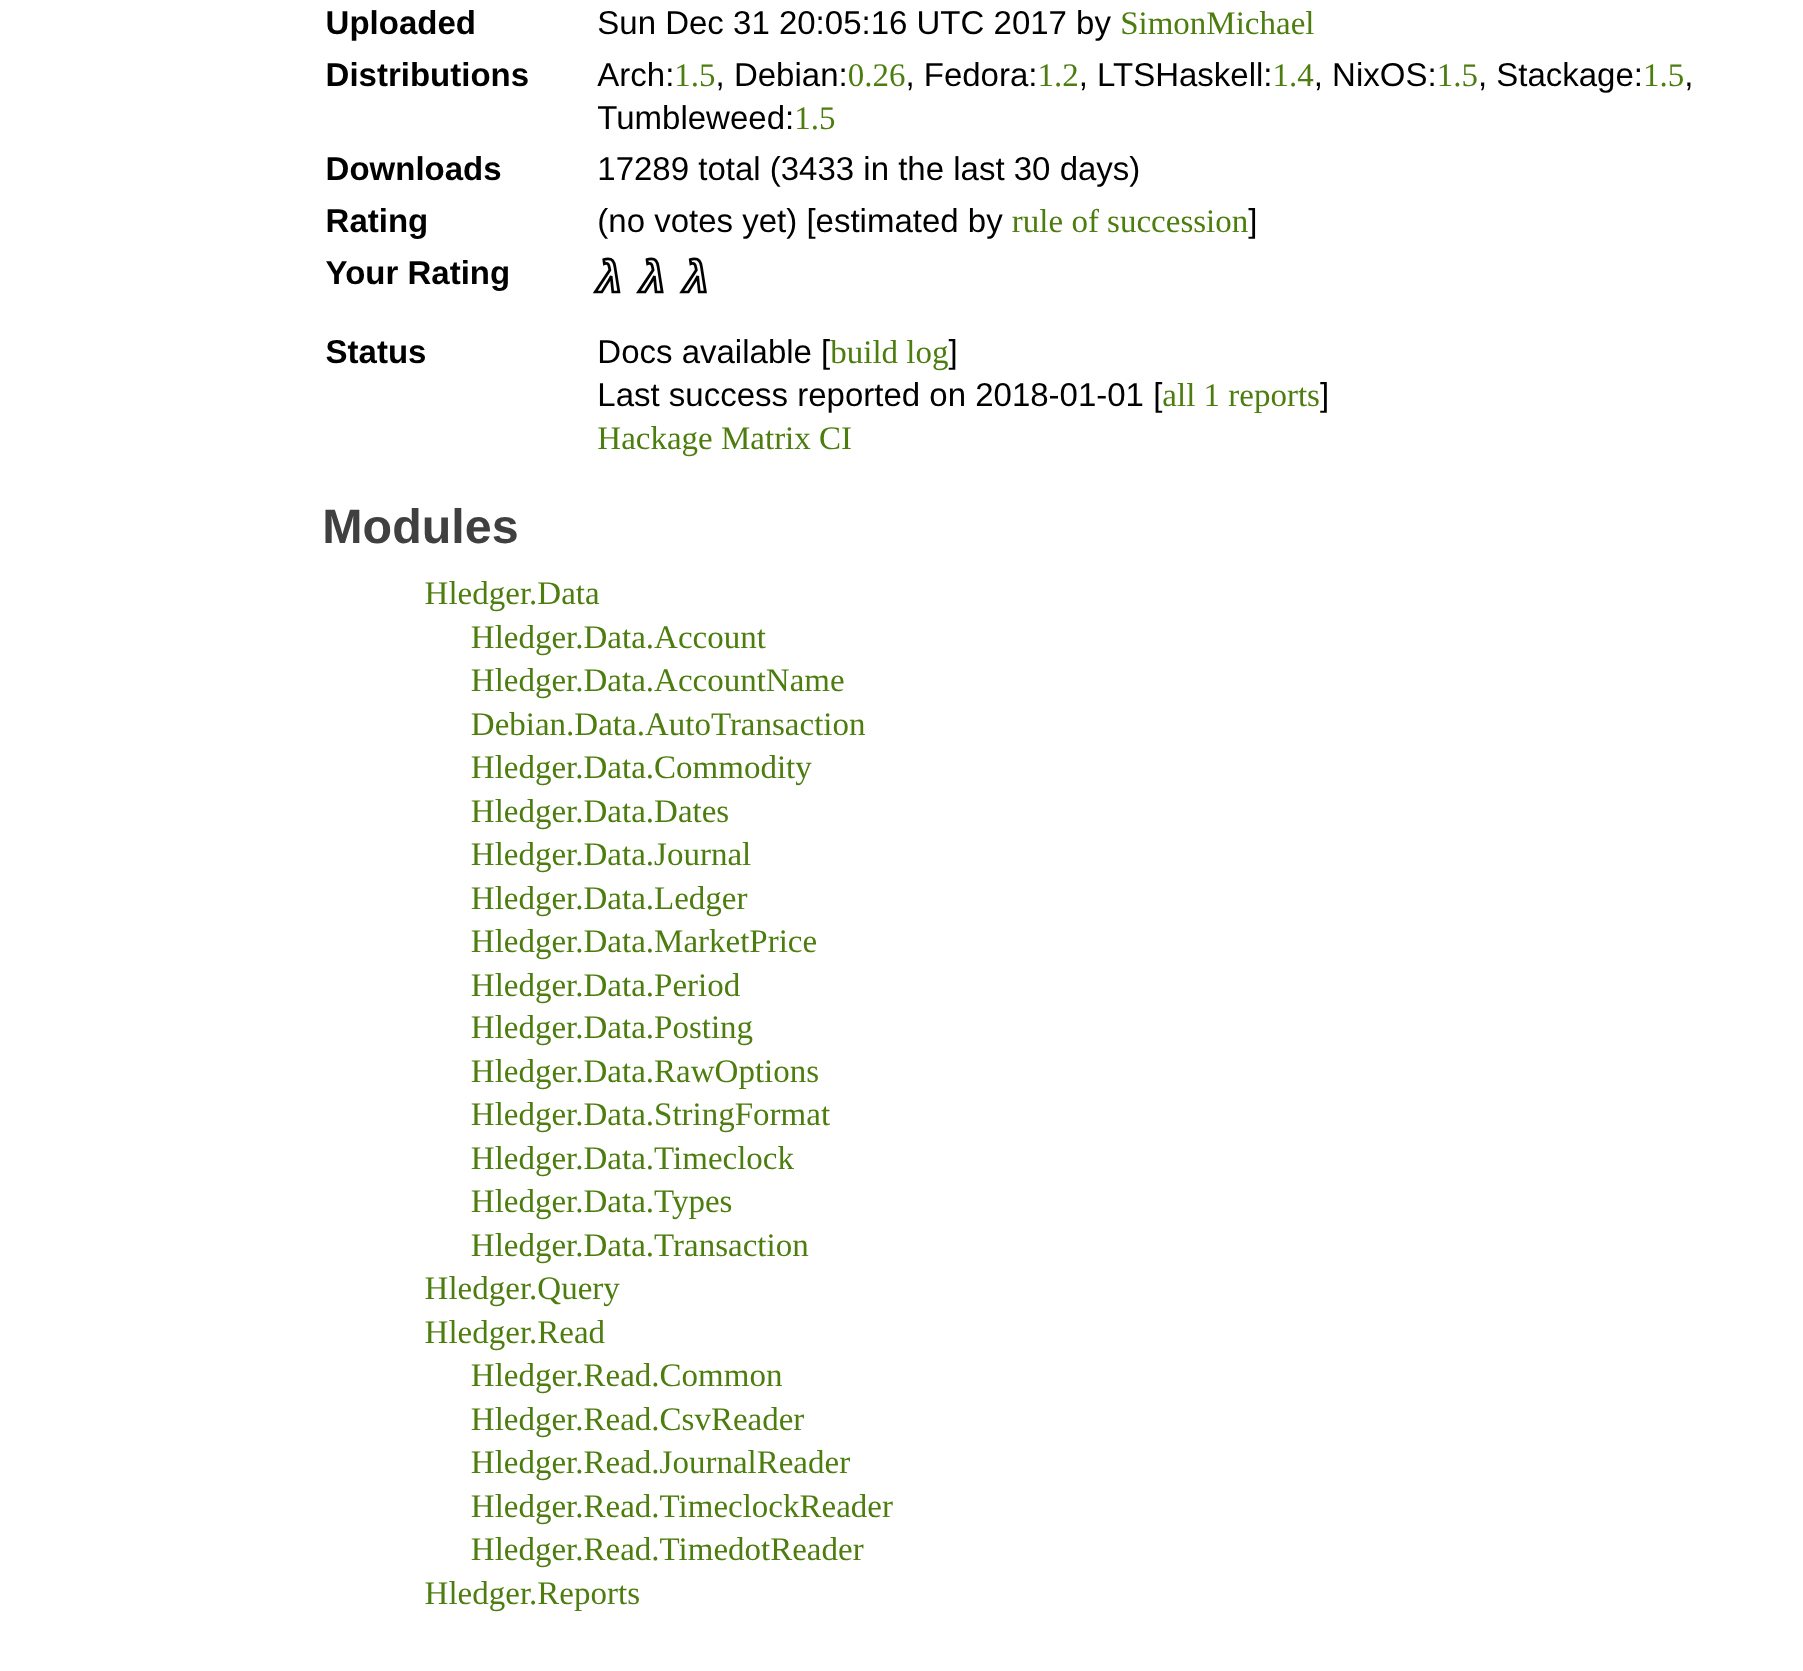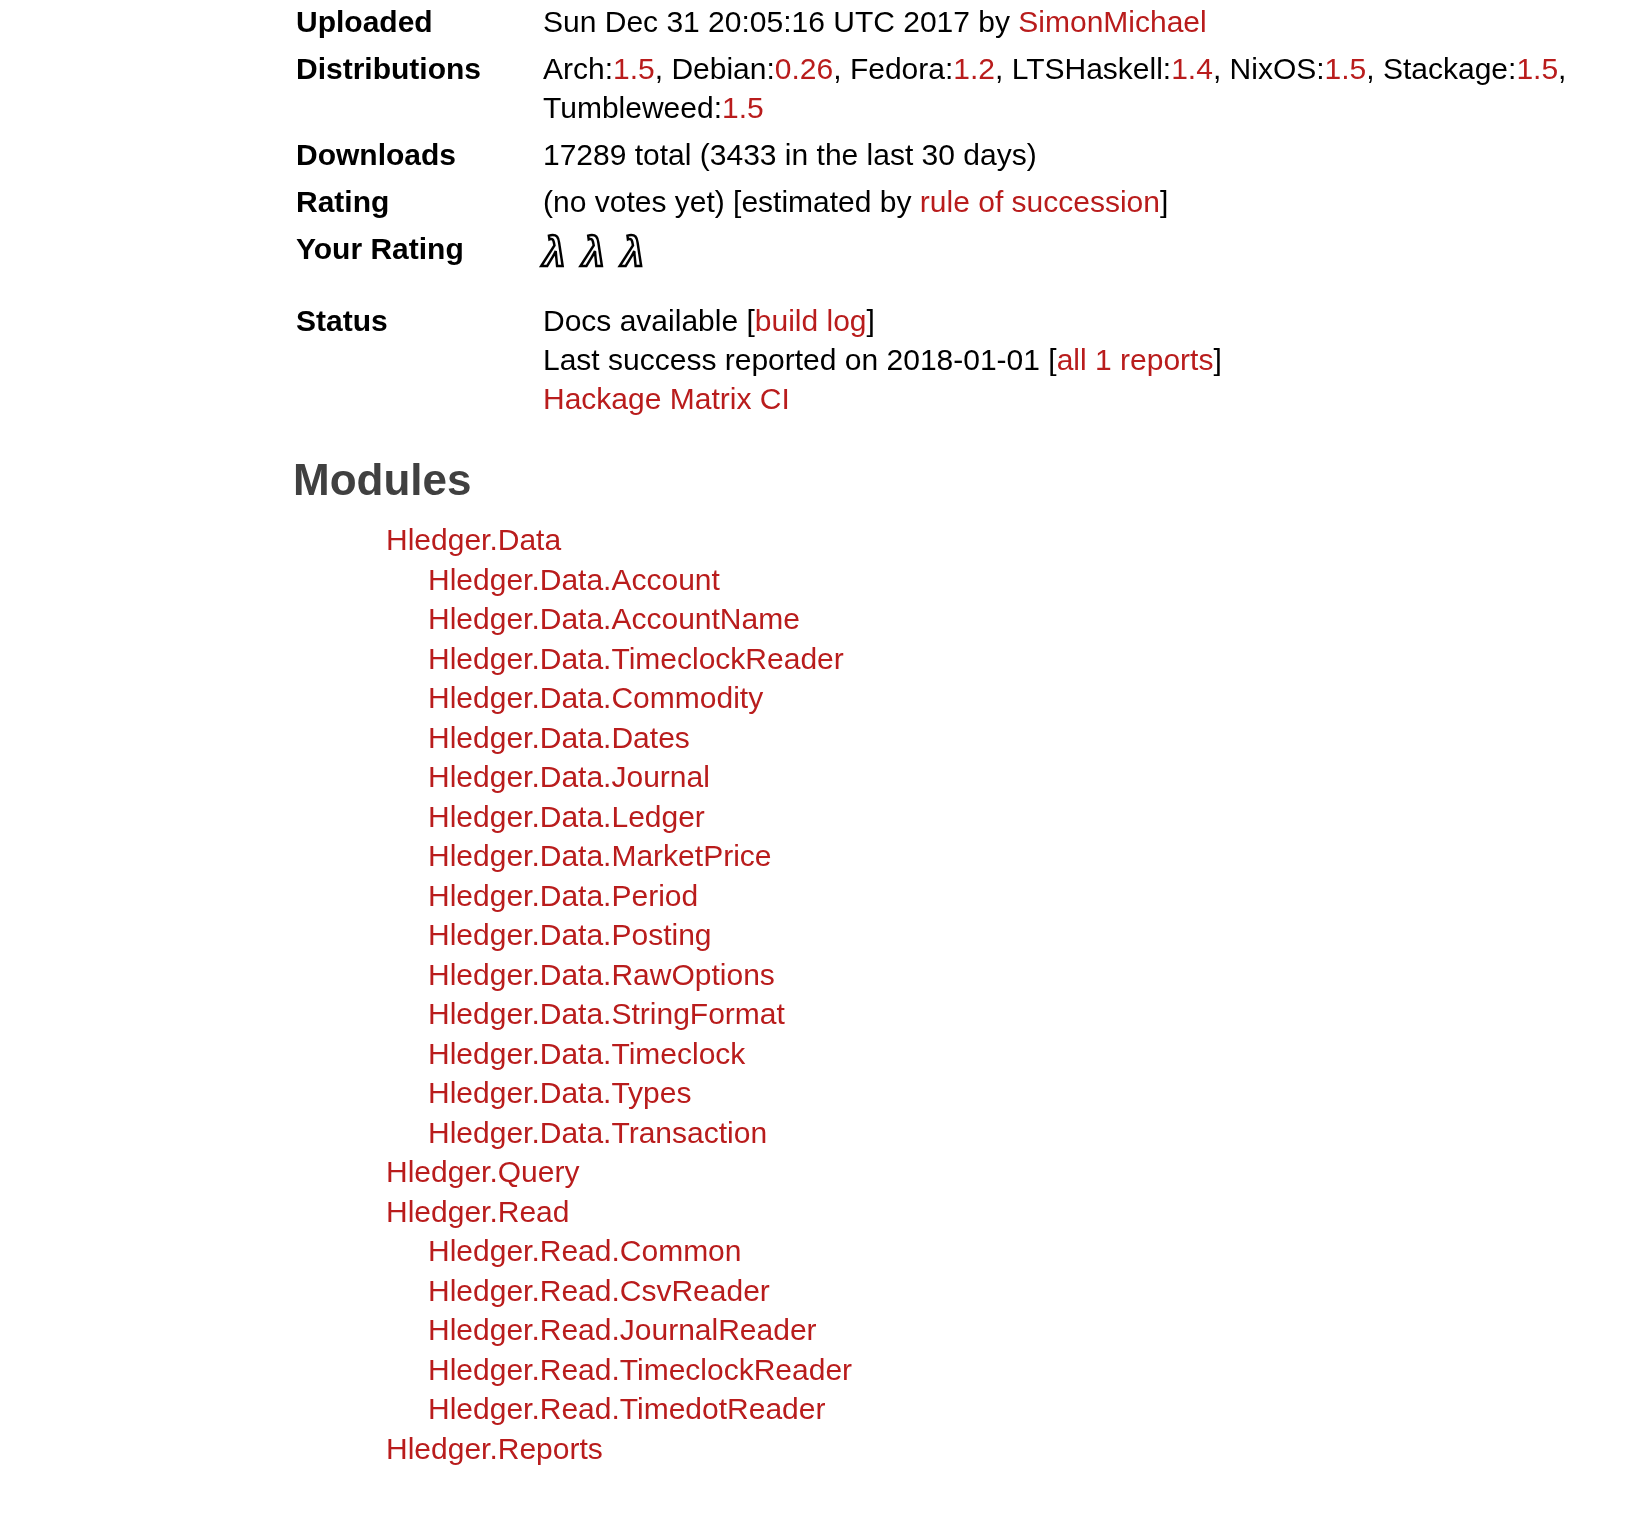--- a/index.html
+++ b/index.html
@@ -24,23 +24,24 @@
     font-size: 30px;
     line-height: 39px;
   }
   .prop-label {
     font-weight: bold;
     padding-left: 3px;
     white-space: nowrap;
   }
   .prop-value { color: #000000; }
   a.link {
-    color: #b91c1c;
+    color: #4d7c0f;
     text-decoration: none;
     cursor: pointer;
+    font-family: Liberation Serif, serif;
   }
   .gap-top { margin-top: 14px; }
 
   
   .lambda-row { line-height: 46px; }
   .lambda {
     display: inline-block;
     font-size: 40px;
     font-style: italic;
     font-weight: bold;
@@ -92,21 +93,21 @@
       </div>
 
     </div>
 
     <h2 class="modules-heading">Modules</h2>
 
     <div class="module-tree" id="module-tree">
         <div class="module-row" style="padding-left: 93px;"><a class="link">Hledger.Data</a></div>
         <div class="module-row" style="padding-left: 135px;"><a class="link">Hledger.Data.Account</a></div>
         <div class="module-row" style="padding-left: 135px;"><a class="link">Hledger.Data.AccountName</a></div>
-        <div class="module-row" style="padding-left: 135px;"><a class="link">Hledger.Data.TimeclockReader</a></div>
+        <div class="module-row" style="padding-left: 135px;"><a class="link">Debian.Data.AutoTransaction</a></div>
         <div class="module-row" style="padding-left: 135px;"><a class="link">Hledger.Data.Commodity</a></div>
         <div class="module-row" style="padding-left: 135px;"><a class="link">Hledger.Data.Dates</a></div>
         <div class="module-row" style="padding-left: 135px;"><a class="link">Hledger.Data.Journal</a></div>
         <div class="module-row" style="padding-left: 135px;"><a class="link">Hledger.Data.Ledger</a></div>
         <div class="module-row" style="padding-left: 135px;"><a class="link">Hledger.Data.MarketPrice</a></div>
         <div class="module-row" style="padding-left: 135px;"><a class="link">Hledger.Data.Period</a></div>
         <div class="module-row" style="padding-left: 135px;"><a class="link">Hledger.Data.Posting</a></div>
         <div class="module-row" style="padding-left: 135px;"><a class="link">Hledger.Data.RawOptions</a></div>
         <div class="module-row" style="padding-left: 135px;"><a class="link">Hledger.Data.StringFormat</a></div>
         <div class="module-row" style="padding-left: 135px;"><a class="link">Hledger.Data.Timeclock</a></div>

